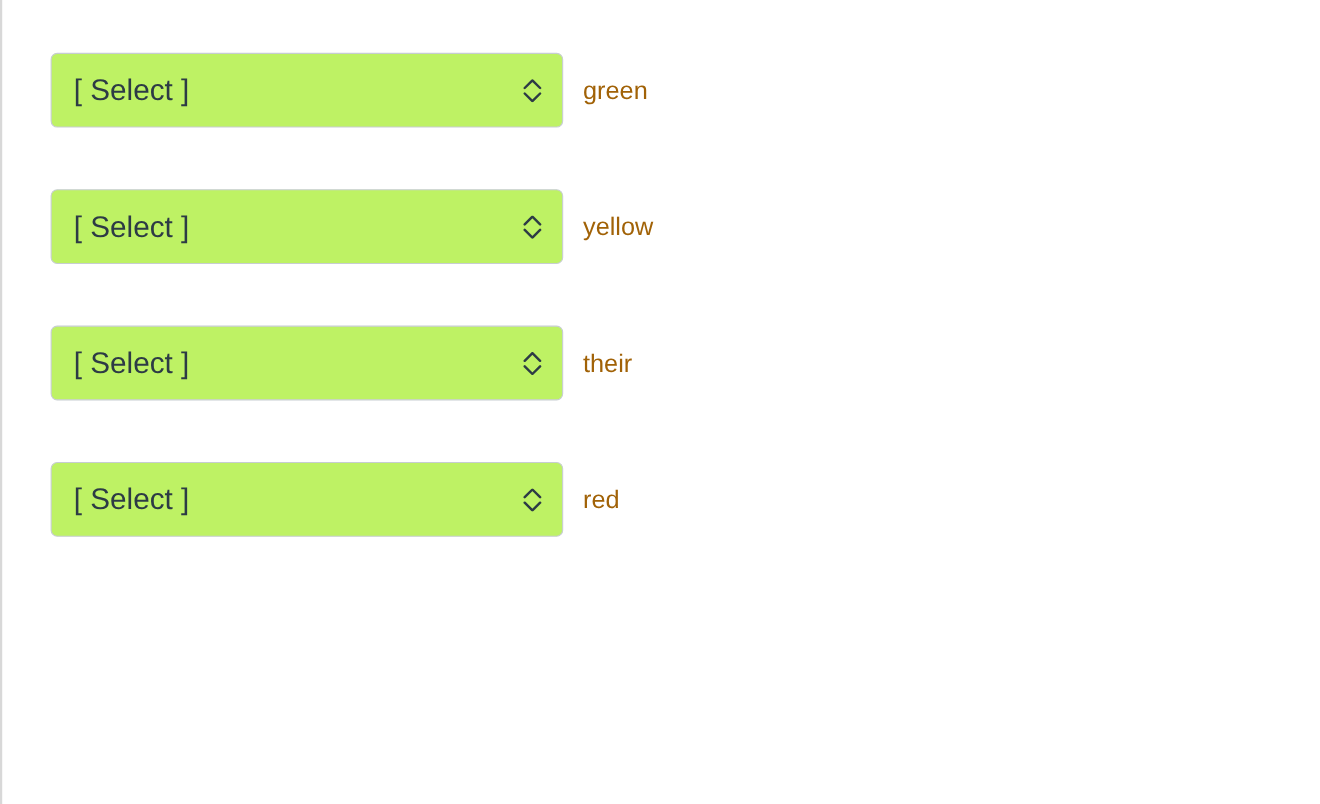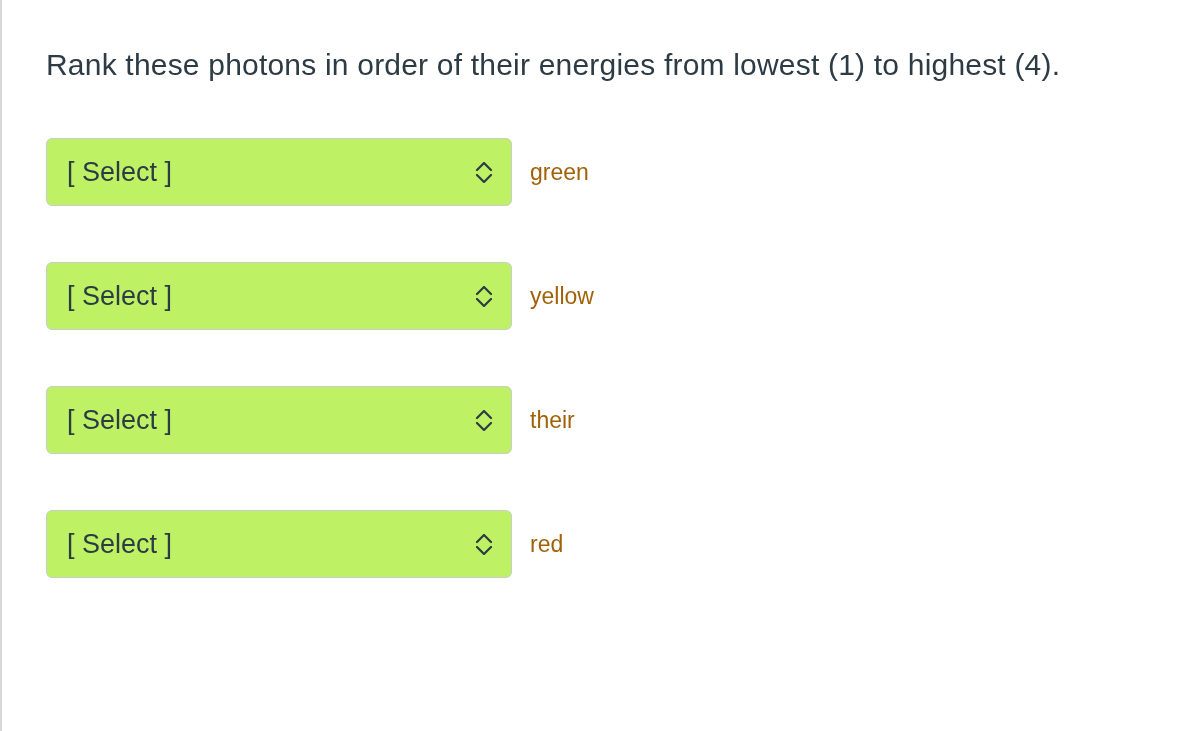--- a/index.html
+++ b/index.html
@@ -66,21 +66,20 @@
     .label-text {
       font-size: 23px;
       color: #a16207;
       font-weight: 400;
     }
   </style>
 </head>
 <body>
 
 <div class="container">
-  <div class="question-text">Rank these photons in order of their energies from lowest (1) to highest (4).</div>
 
   <div class="rows">
 
     <div class="row">
       <div class="select-box">
         <span class="select-placeholder">[ Select ]</span>
         <span class="stepper-icon">
           <svg width="18" height="10" viewBox="0 0 18 10">
               <path d="M2 8 L9 1 L16 8" fill="none" stroke="#2d3b45" stroke-width="2.2" stroke-linecap="round" stroke-linejoin="round"></path>
             </svg>

